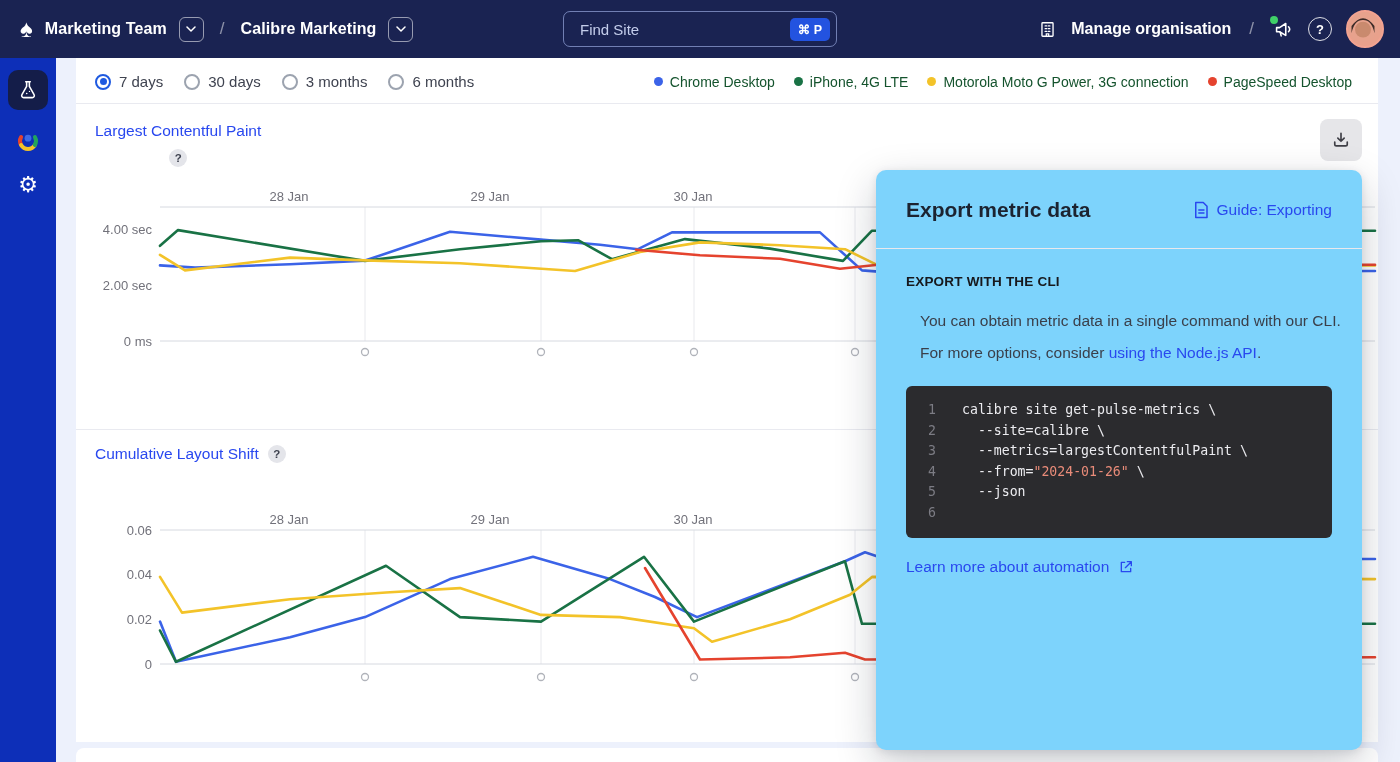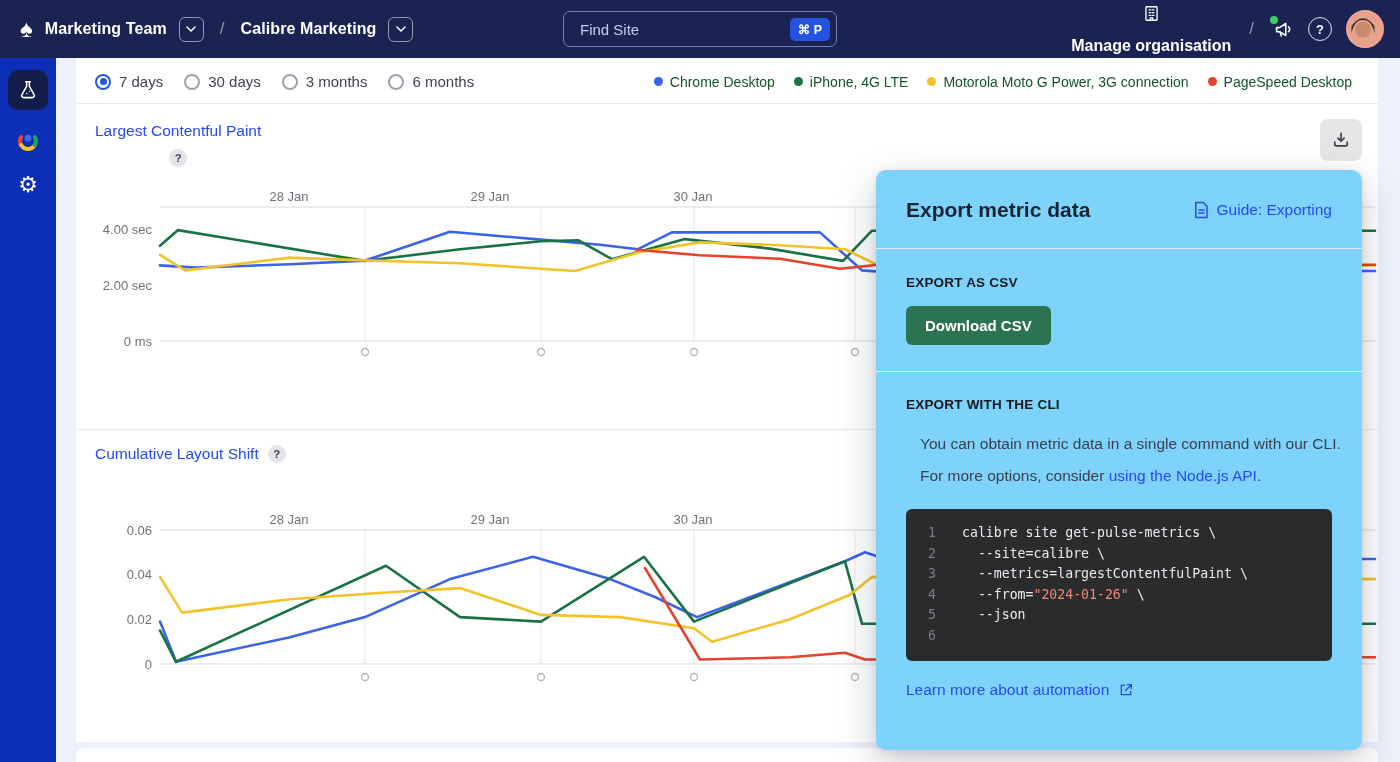--- a/index.html
+++ b/index.html
@@ -16,21 +16,21 @@
   .chev-box{width:23px;height:23px;border:1.5px solid rgba(255,255,255,.55);border-radius:6px;
             display:flex;align-items:center;justify-content:center;cursor:pointer;}
   .tb-slash{color:rgba(255,255,255,.5);font-size:17px;padding:0 4px;}
   .search{position:absolute;left:563px;top:11px;width:274px;height:36px;border:1px solid rgba(160,176,232,.65);
           border-radius:7px;display:flex;align-items:center;padding:0 6px 0 14px;box-sizing:border-box;}
   .search input{flex:1;background:transparent;border:none;outline:none;color:#e7ebfa;font-size:15px;
           font-family:"Liberation Sans",sans-serif;}
   .search input::placeholder{color:#c4cdeb;}
   .kbd{background:#2353e0;border-radius:5px;color:#fff;font-size:12.5px;padding:4px 8px;font-weight:600;}
   .tb-right{position:absolute;right:16px;top:0;height:58px;display:flex;align-items:center;gap:14px;}
-  .mo{display:flex;align-items:center;gap:14px;cursor:pointer;flex-direction:column;}
+  .mo{display:flex;align-items:center;gap:14px;cursor:pointer;}
   .mo-label{font-size:16px;font-weight:700;}
   .icon-btn{position:relative;display:flex;align-items:center;justify-content:center;cursor:pointer;}
   .dot-green{position:absolute;left:-2px;top:-2px;width:8px;height:8px;border-radius:50%;background:#3fd068;}
   .help-circle{width:22px;height:22px;border:1.7px solid rgba(255,255,255,.85);border-radius:50%;
                display:flex;align-items:center;justify-content:center;font-size:13px;font-weight:700;cursor:pointer;}
   .avatar{width:34px;height:34px;border-radius:50%;border:2px solid #f2a391;overflow:hidden;cursor:pointer;background:#e9a18c;}
 
   
   .sidebar{position:absolute;left:0;top:58px;width:56px;height:704px;background:#0d2fb8;z-index:25;
            display:flex;flex-direction:column;align-items:center;}
@@ -275,24 +275,20 @@
       <span class="panel-title">Export metric data</span>
       <a class="plink">
         <svg width="16" height="18" viewBox="0 0 20 24">
           <path d="M3 2h10l5 5v15H3z" stroke="#2948ef" stroke-width="2" fill="none" stroke-linejoin="round"></path>
           <path d="M7 12h7M7 16h7" stroke="#2948ef" stroke-width="1.8" stroke-linecap="round"></path>
         </svg>
         <span>Guide: Exporting</span>
       </a>
     </div>
 
-    <div class="panel-csv">
-      <h4 class="sec-h">EXPORT AS CSV</h4>
-      <button class="green-btn">Download CSV</button>
-    </div>
 
     <div class="panel-cli">
       <h4 class="sec-h">EXPORT WITH THE CLI</h4>
       <p class="cli-p"><span>You can obtain metric data in a single command with our CLI. For more options, consider </span><a class="plink" style="gap:0;">using the Node.js API</a><span>.</span></p>
       <div class="code" id="codeblock">
           <div class="cl">
             <span class="num">1</span>
             <span class="src">calibre site get-pulse-metrics \</span>
           </div>
           <div class="cl">

